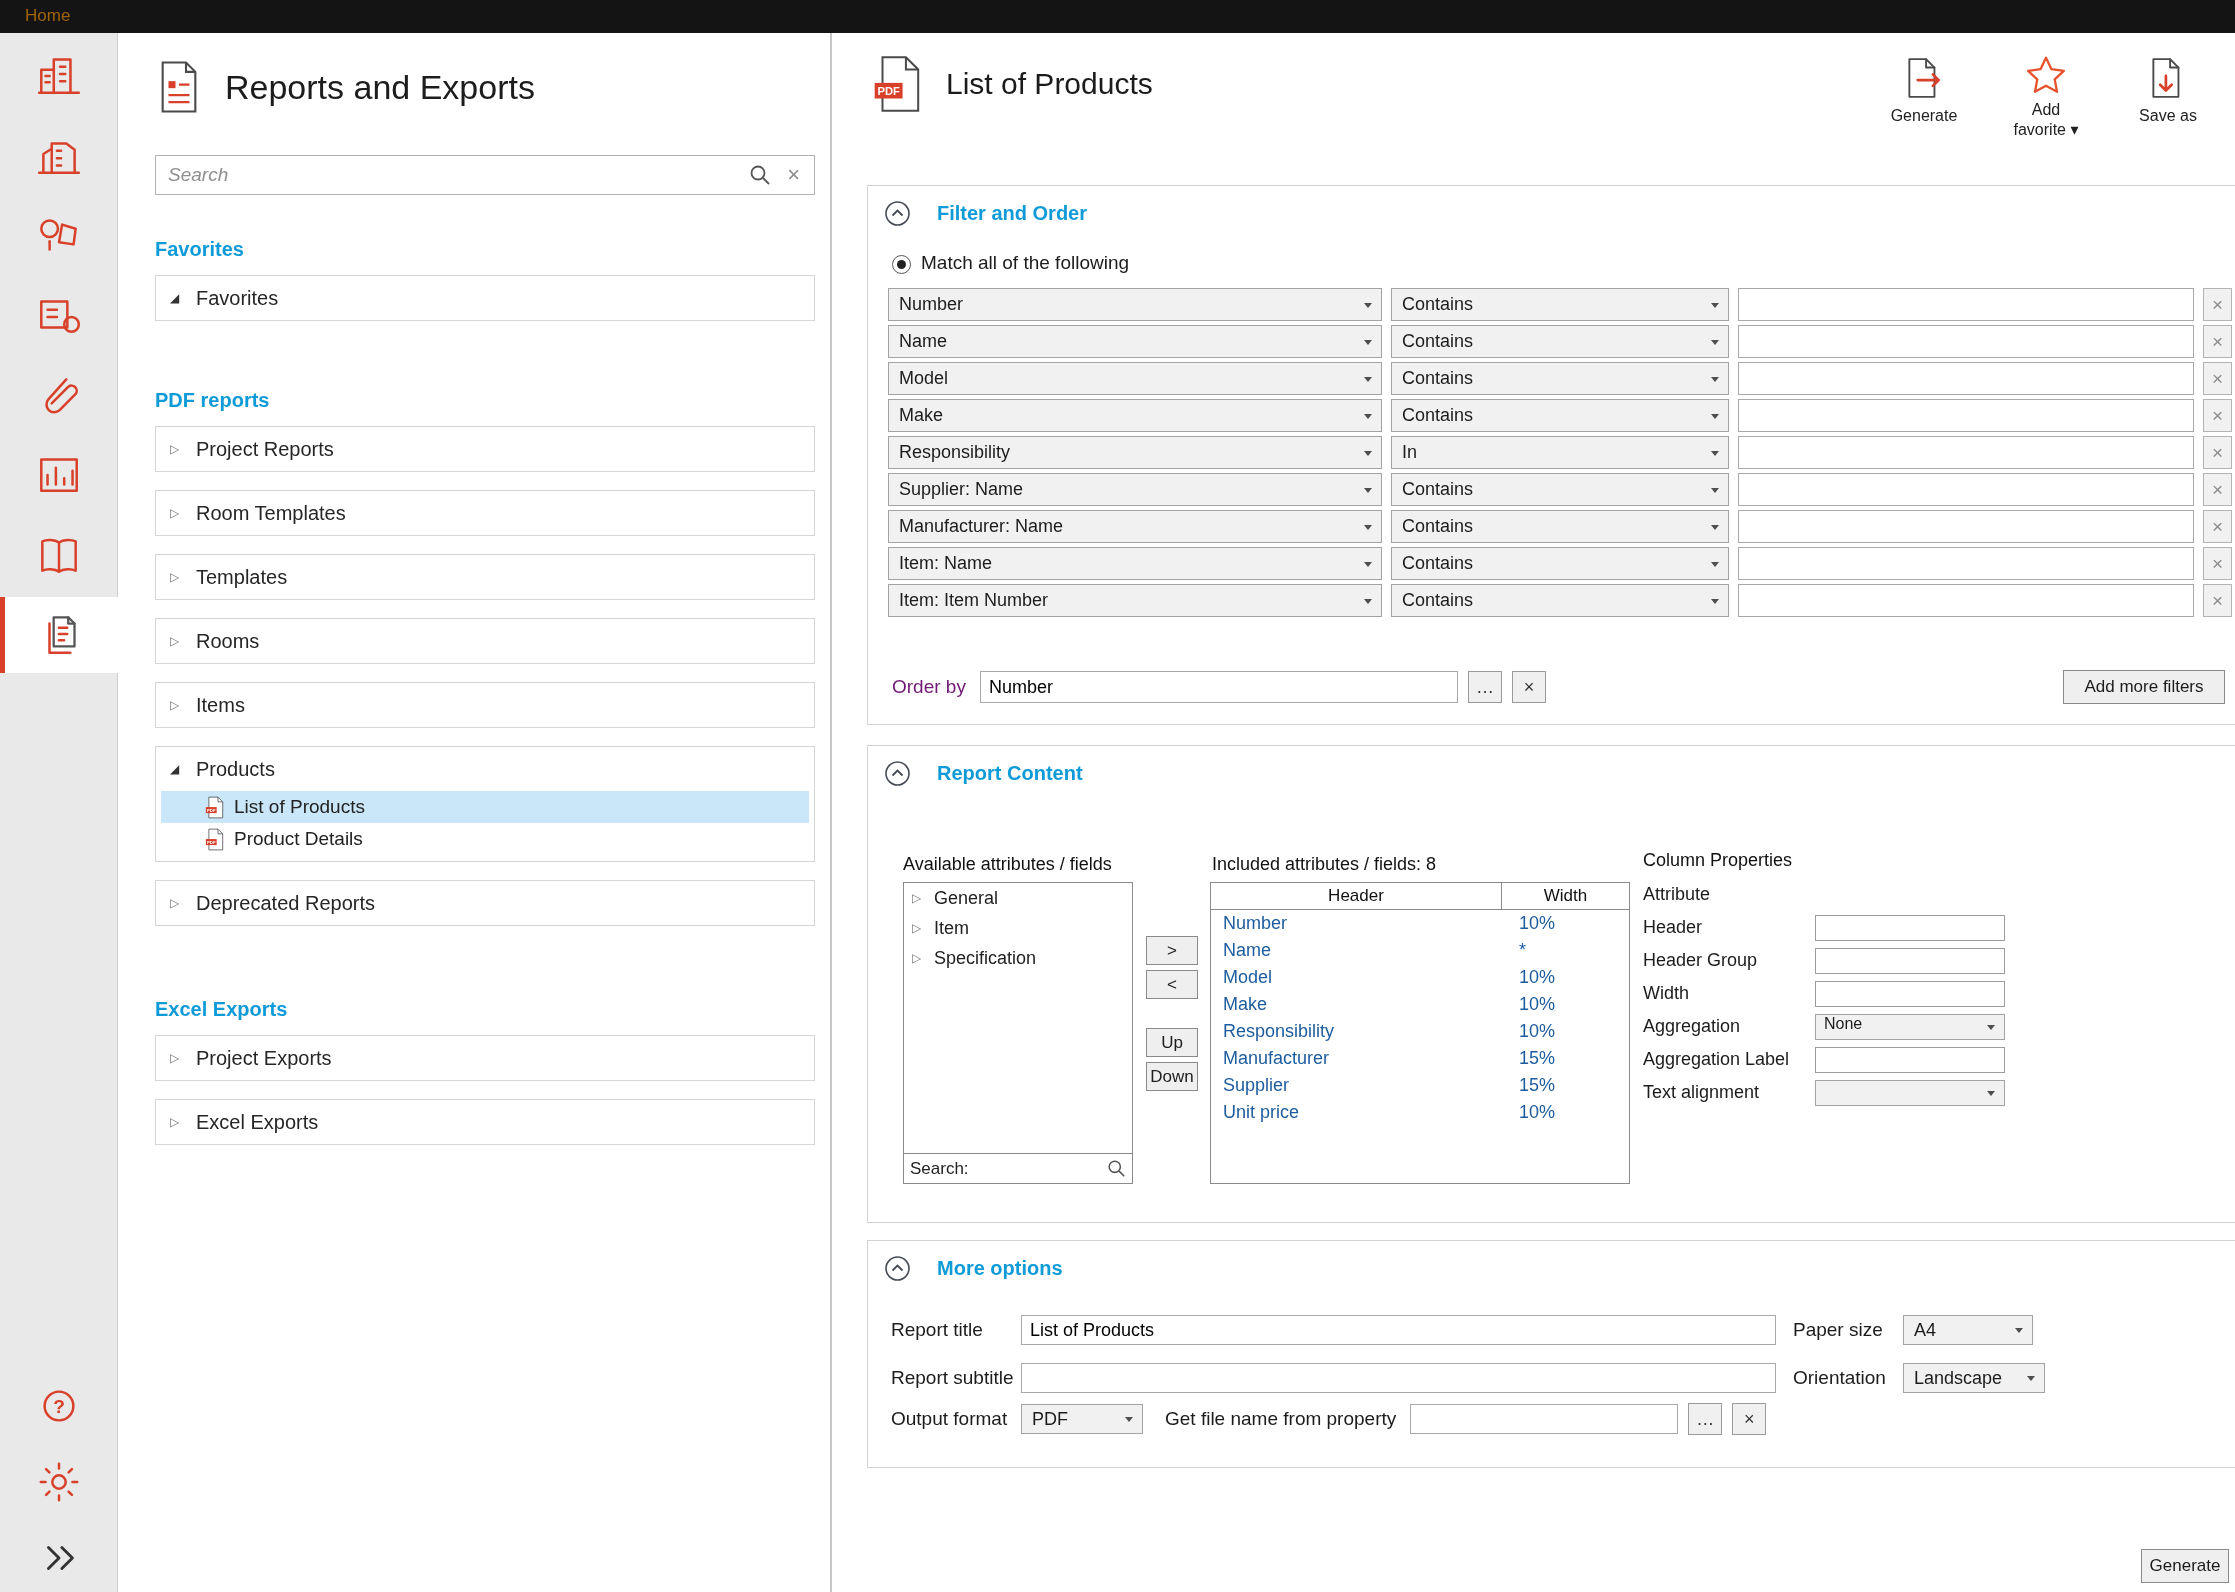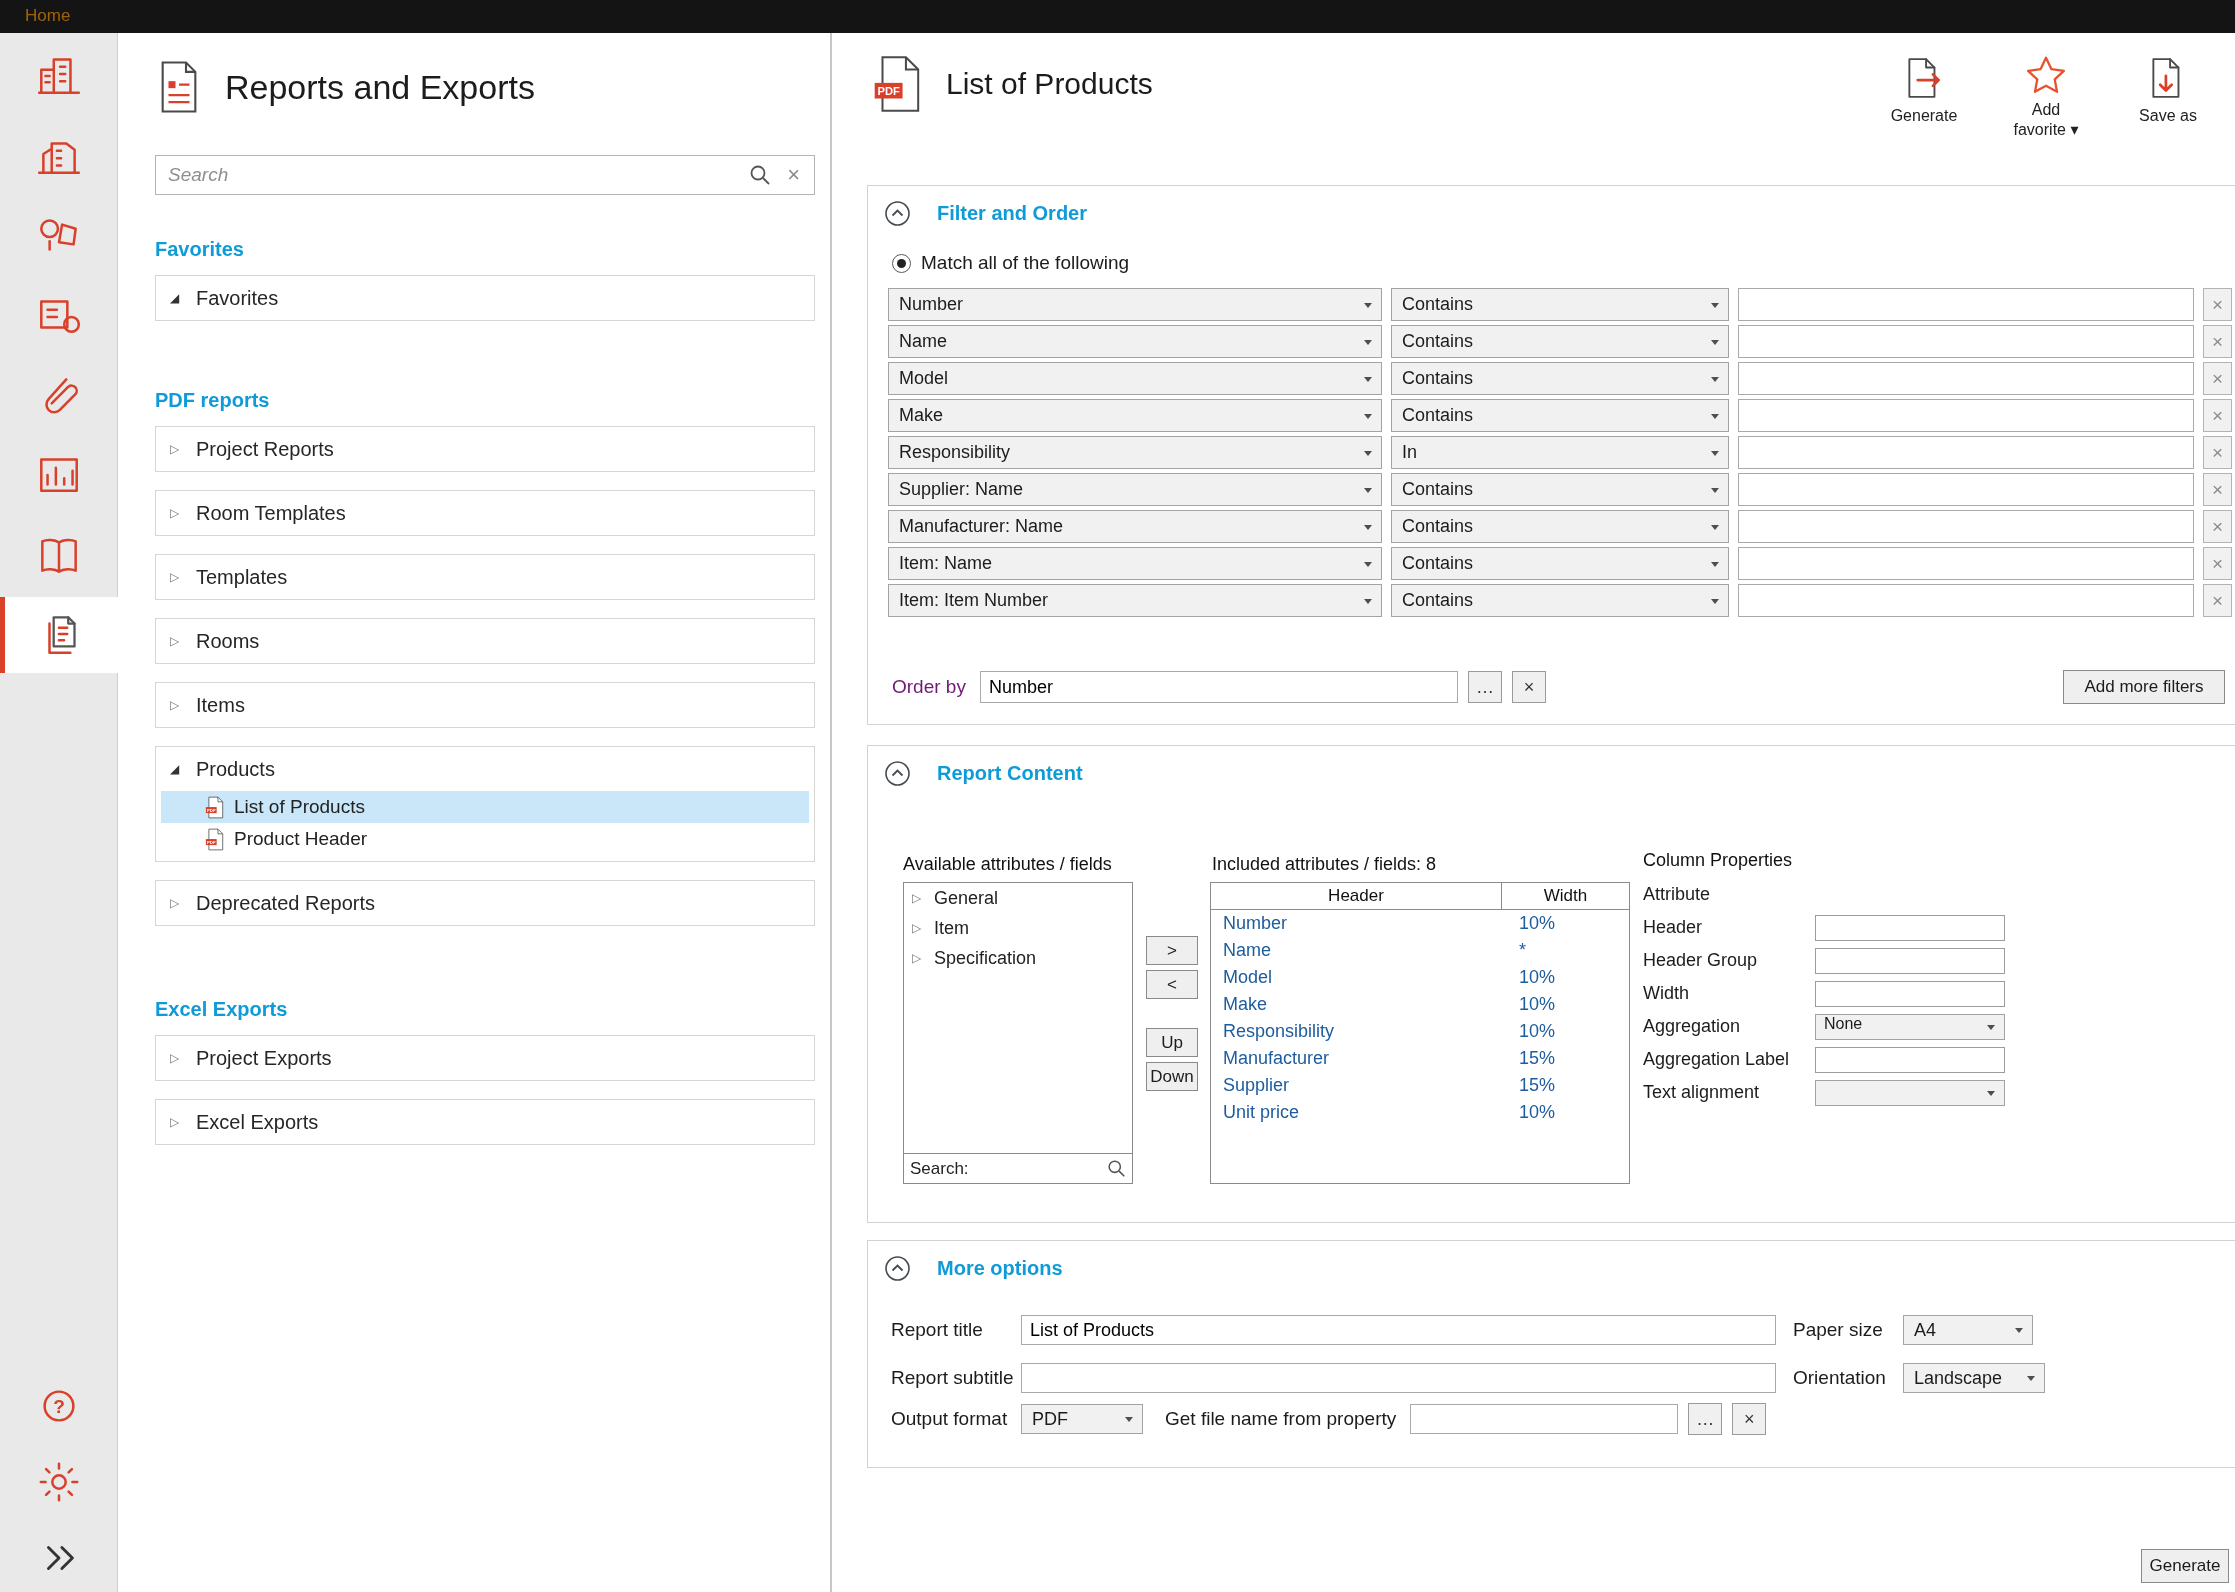--- a/index.html
+++ b/index.html
@@ -49,21 +49,21 @@
   .tool .lbl { line-height:1.25; }
 
   .section { position:absolute; left:33px; width:1643px; border:1px solid #d2d2d2; background:#fff; }
   #sec-filter { top:152px; height:540px; }
   #sec-content { top:712px; height:478px; }
   #sec-options { top:1207px; height:228px; }
   .sec-head { position:absolute; left:16px; top:14px; display:flex; align-items:center; gap:26px; cursor:pointer; }
   .sec-title { font-size:20px; font-weight:700; color:#0f9bd7; }
 
   
-  .match-row { position:absolute; left:24px; top:66px; display:flex; align-items:center; gap:10px; font-size:19px; color:#1c1c1c; }
+  .match-row { position:absolute; left:24px; top:66px; display:flex; align-items:flex-end; gap:10px; font-size:19px; color:#1c1c1c; }
   .radio { width:19px; height:19px; border:1px solid #595959; border-radius:50%; position:relative; background:#fff; }
   .radio.checked::after { content:""; position:absolute; left:4px; top:4px; width:9px; height:9px; border-radius:50%; background:#222; }
 
   .filter-rows { position:absolute; left:20px; top:102px; }
   .f-row { display:flex; gap:9px; margin-bottom:4px; height:33px; }
   .sel { background:#f1f1f1; border:1px solid #a3a3a3; position:relative; display:flex; align-items:center; padding:0 26px 0 10px; font-size:18px; color:#1c1c1c; cursor:pointer; }
   .sel::after { content:""; position:absolute; right:9px; top:50%; margin-top:-2px; border-left:4.5px solid transparent; border-right:4.5px solid transparent; border-top:5.5px solid #4e4e4e; }
   .sel.attr { width:494px; }
   .sel.op { width:338px; }
   .f-input { width:456px; border:1px solid #a9a9a9; font-size:18px; padding:0 8px; font-family:inherit; }
@@ -267,21 +267,21 @@
       <div class="sb-child selected">
         <svg width="19" height="23">
             <use href="#pdf-sym"></use>
           </svg>
         <span>List of Products</span>
       </div>
       <div class="sb-child">
         <svg width="19" height="23">
             <use href="#pdf-sym"></use>
           </svg>
-        <span>Product Header</span>
+        <span>Product Details</span>
       </div>
     </div>
 
     <div class="sb-box">
       <span class="caret">▷</span>
       <span>Deprecated Reports</span>
     </div>
 
     <div class="sb-heading mt-excel">Excel Exports</div>
     <div class="sb-box">

